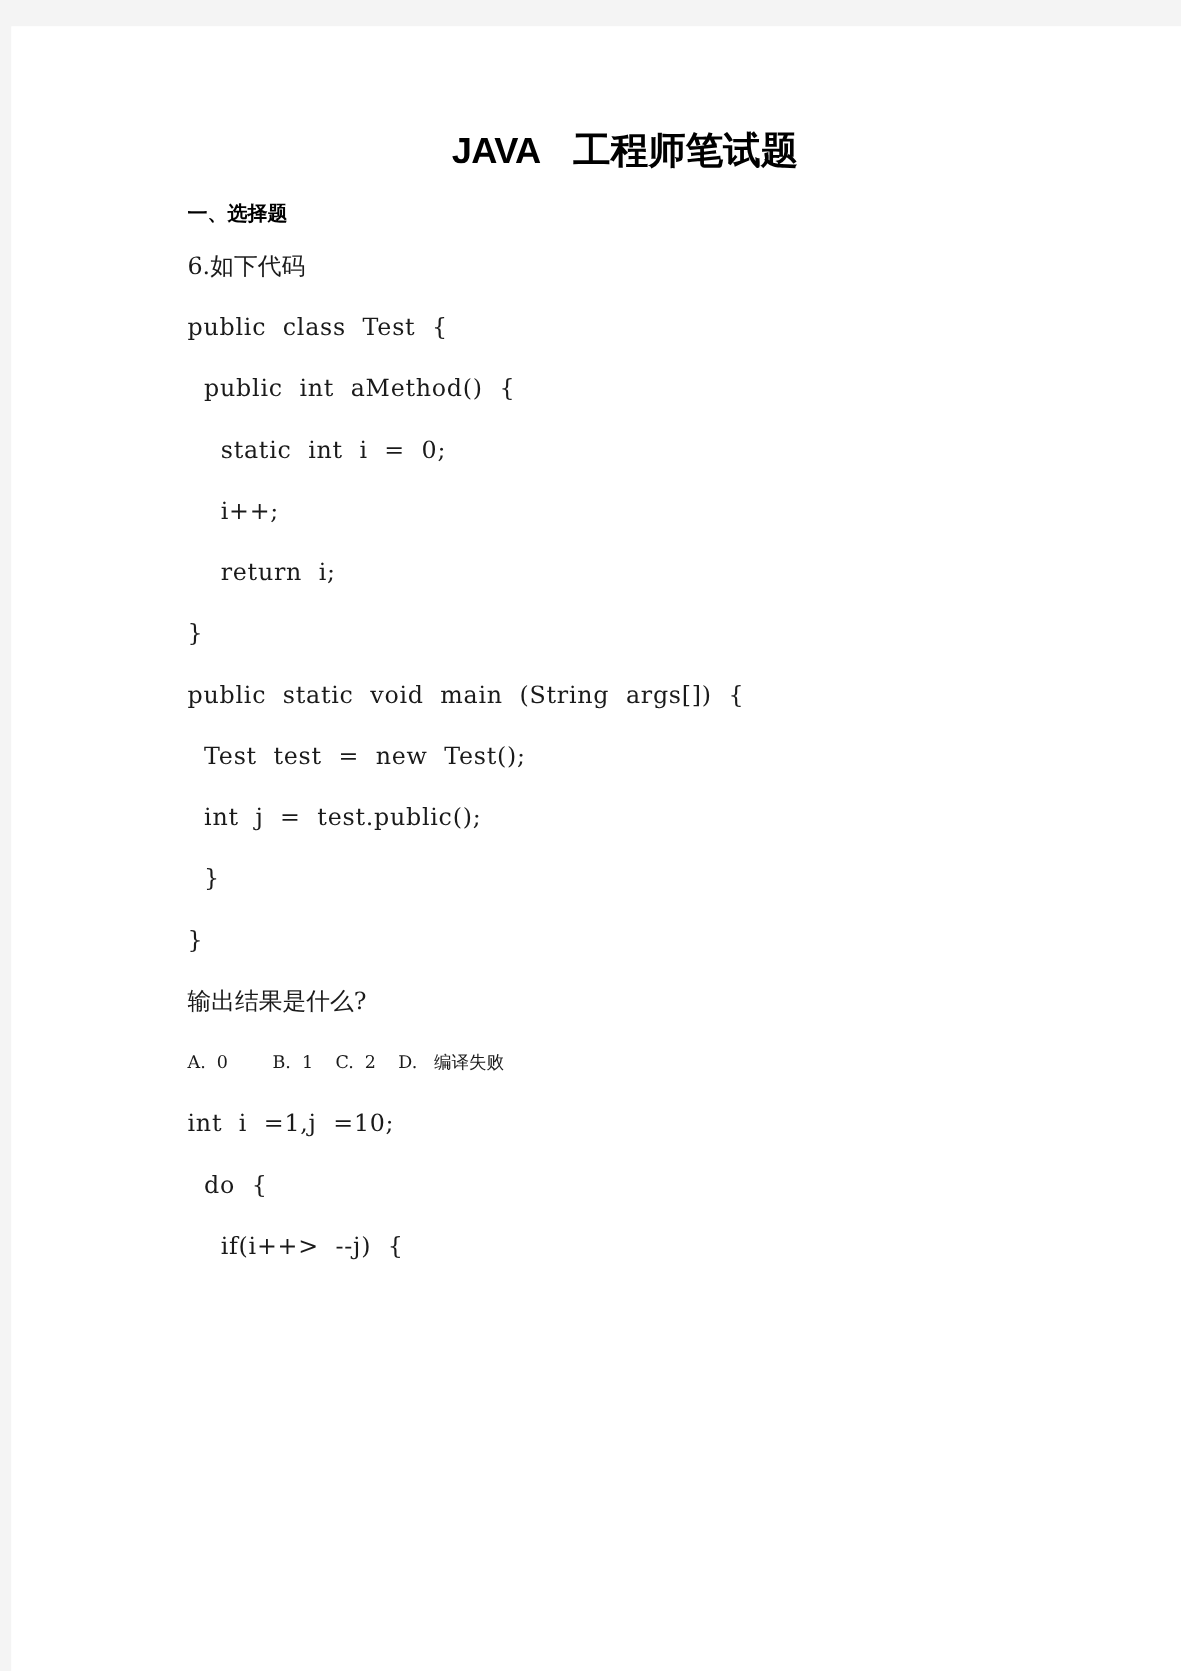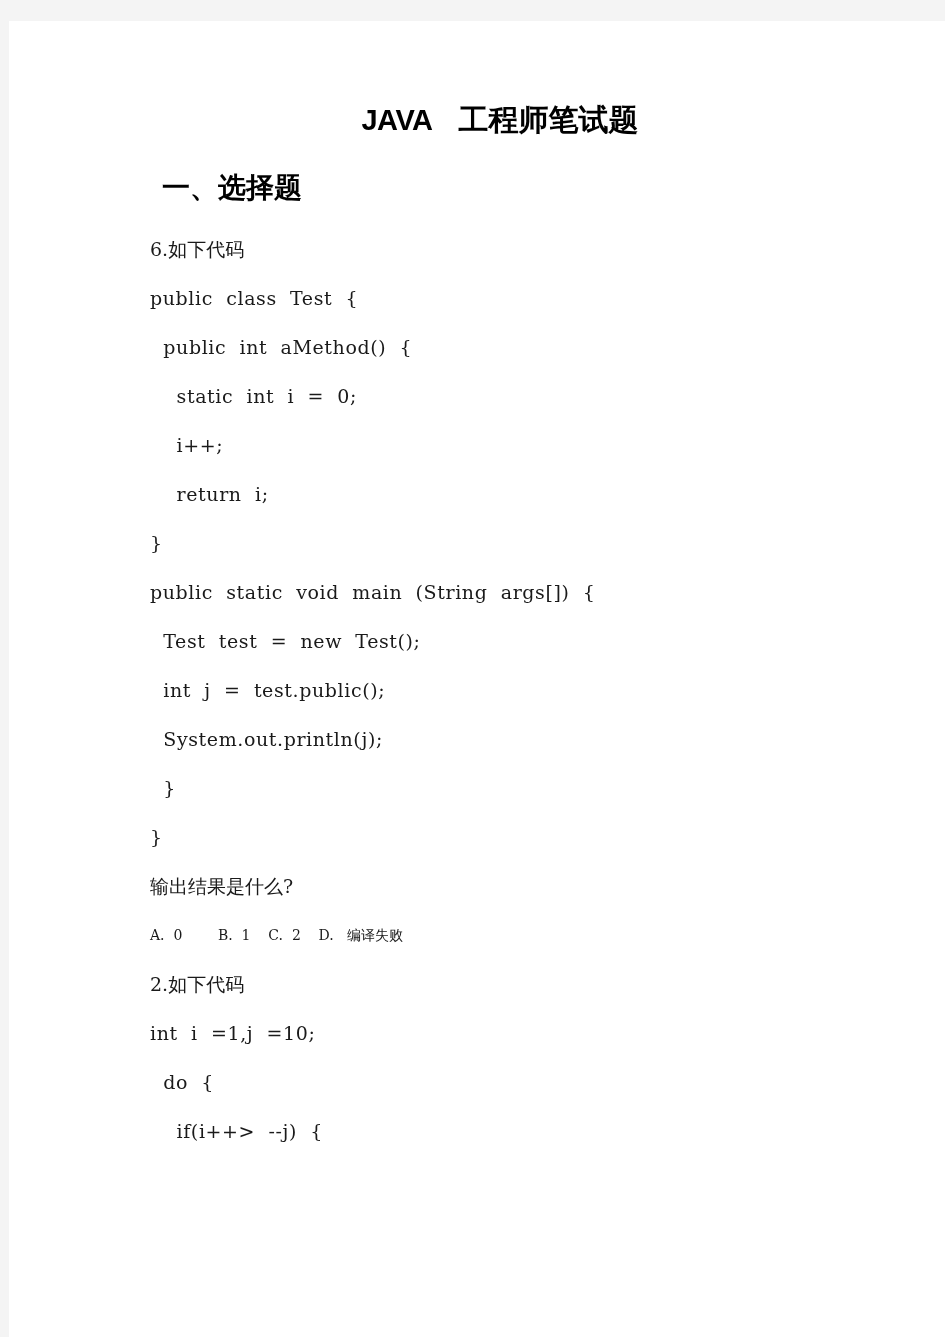--- a/index.html
+++ b/index.html
@@ -57,25 +57,25 @@
   }
   .title-cjk {
     font-family: "DejaVu Serif", serif;
     font-size: 30px;
     color: #000000;
     margin-left: 26px;
   }
 
   
   .section-heading {
-    margin: 12px;
+    margin: 0;
     padding-top: 26px;
     font-family: "DejaVu Sans", sans-serif;
     font-weight: bold;
-    font-size: 28px;
+    font-size: 16px;
     color: #000000;
     line-height: 1.1;
     white-space: nowrap;
   }
 
   
   .q-line {
     font-family: "DejaVu Serif", serif;
     font-size: 19px;
     color: #1a1a1a;
@@ -122,31 +122,29 @@
 
         <div class="code-line">public  class  Test  {</div>
         <div class="code-line">  public  int  aMethod()  {</div>
         <div class="code-line">    static  int  i  =  0;</div>
         <div class="code-line">    i++;</div>
         <div class="code-line">    return  i;</div>
         <div class="code-line">}</div>
         <div class="code-line">public  static  void  main  (String  args[])  {</div>
         <div class="code-line">  Test  test  =  new  Test();</div>
         <div class="code-line">  int  j  =  test.public();</div>
-        <div class="code-line">  System.out.println(j);</div>
         <div class="code-line">  }</div>
         <div class="code-line">}</div>
 
         <div class="q-line">输出结果是什么?</div>
 
         <div class="opts-row">A.  0        B.  1    C.  2    D.   编译失败</div>
       </div>
 
       <div>
-        <div class="q-line">2.如下代码</div>
 
         <div class="code-line">int  i  =1,j  =10;</div>
         <div class="code-line">  do  {</div>
         <div class="code-line">    if(i++&gt;  --j)  {</div>
       </div>
 
     </div>
   </div>
 </div>
 

